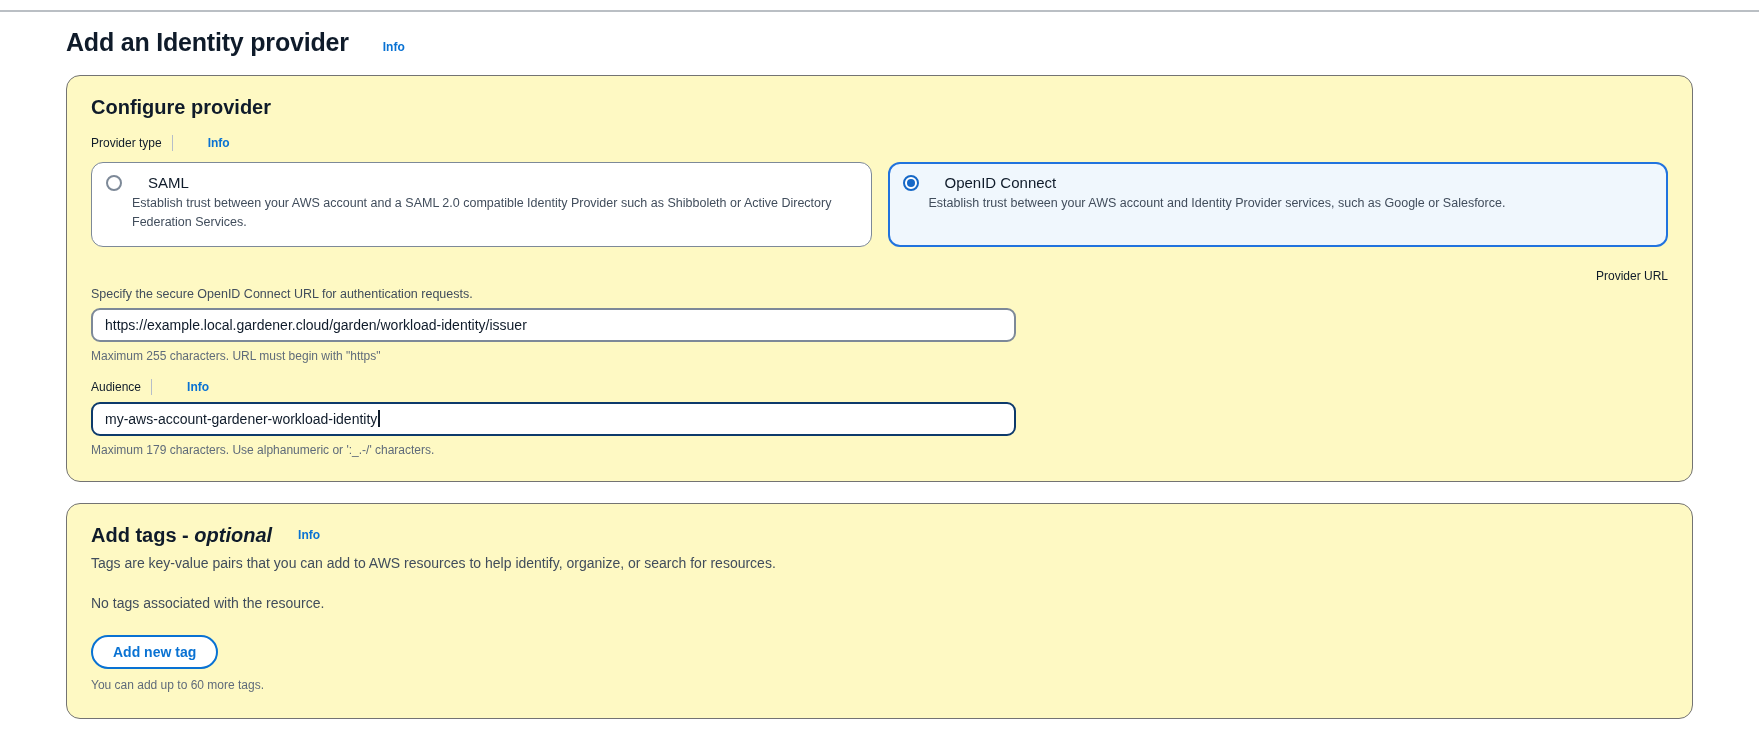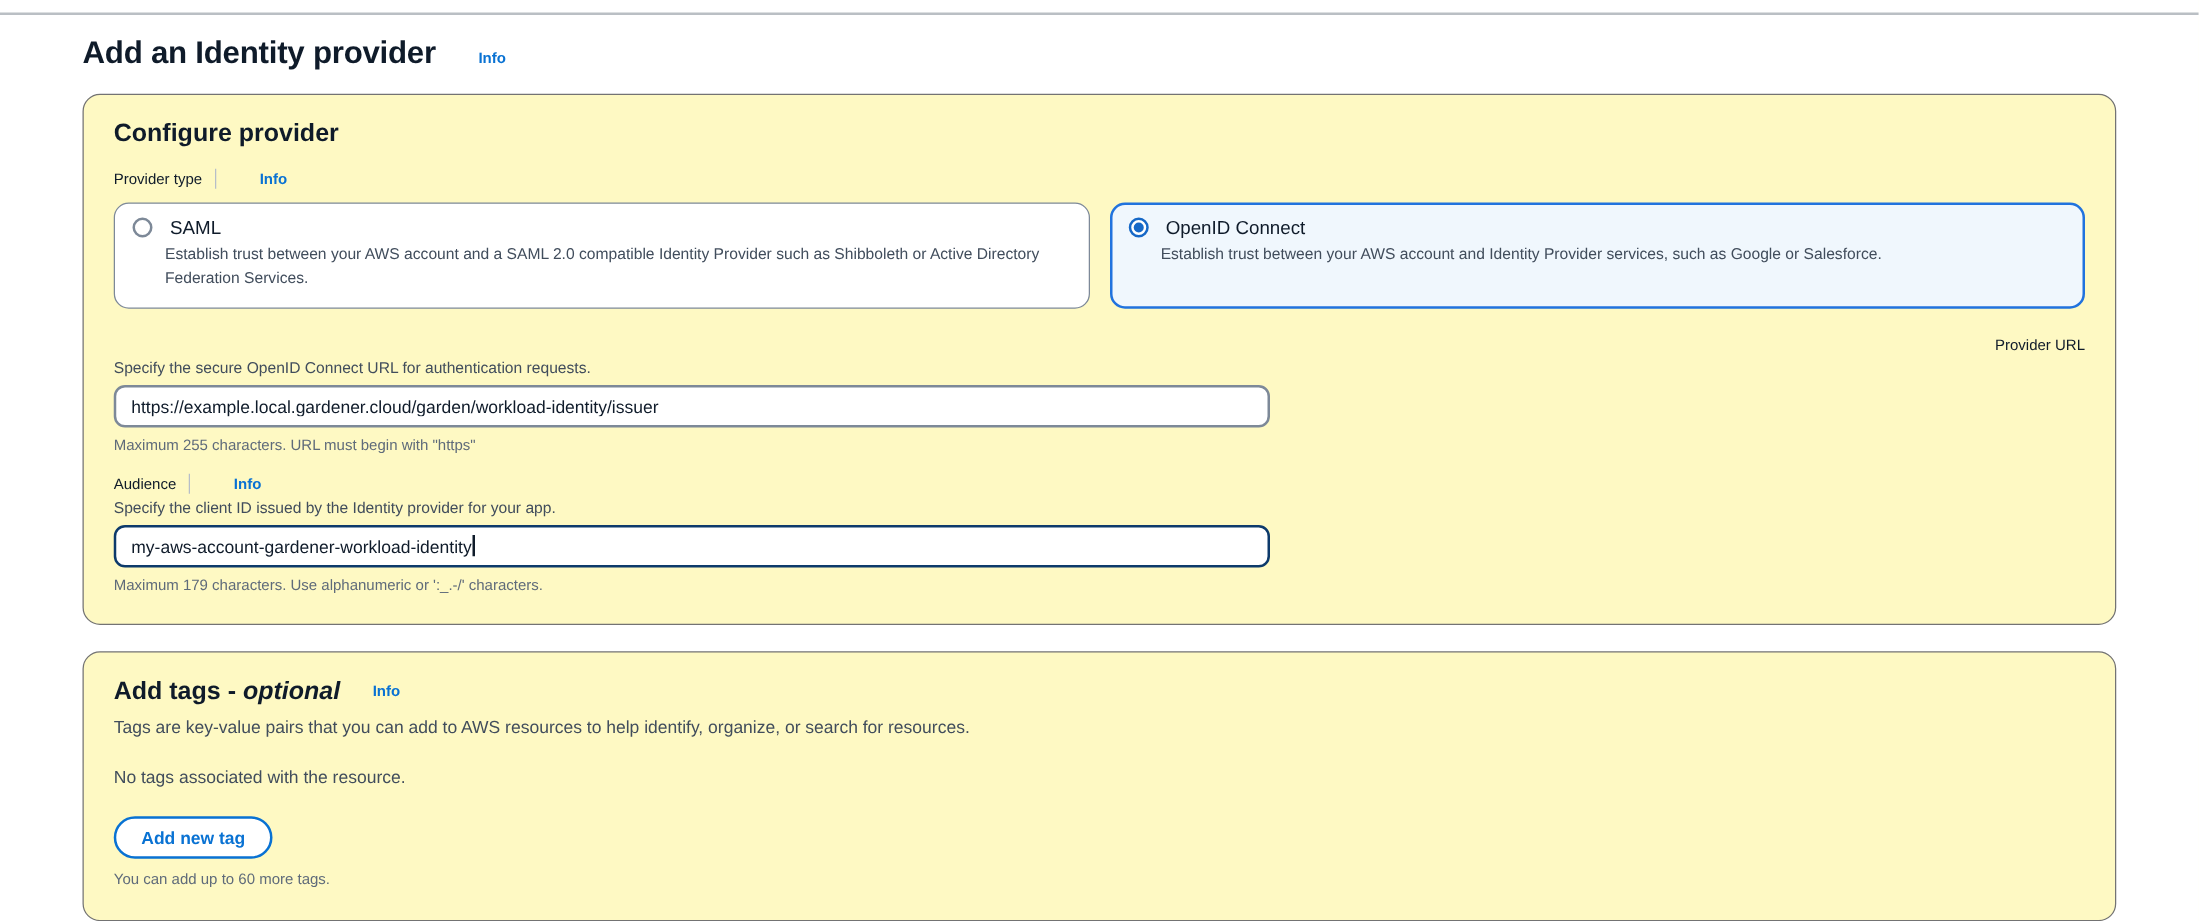--- a/index.html
+++ b/index.html
@@ -28,21 +28,21 @@
   .field-label { font-size: 12px; font-weight: normal; color: #0f1b2a; text-align: right; }
   .label-divider { width: 1px; height: 16px; background: #b6bec9; }
 
   
   .tiles { display: flex; gap: 16px; margin-top: 11px; }
   .tile {
     flex: 1 1 0; border: 1px solid #7d8998; border-radius: 12px; background: #fff;
     padding: 11px 14px 13px; cursor: pointer; min-height: 78px;
   }
   .tile.selected { border: 2px solid #2173de; background: #f0f7fd; padding: 10px 13px 12px; }
-  .tile-head { display: flex; align-items: flex-start; gap: 14px; }
+  .tile-head { display: flex; align-items: flex-end; gap: 26px; }
   .radio {
     width: 16px; height: 16px; border-radius: 50%;
     border: 2px solid #7d8998; background: #fff; flex: 0 0 auto; position: relative;
   }
   .tile.selected .radio { border-color: #1668c7; }
   .tile.selected .radio::after {
     content: ""; position: absolute; left: 50%; top: 50%; transform: translate(-50%,-50%);
     width: 8px; height: 8px; border-radius: 50%; background: #1668c7;
   }
   .tile-title { font-size: 15px; color: #0f1b2a; }
@@ -117,21 +117,20 @@
       <input class="text-input" type="text" value="https://example.local.gardener.cloud/garden/workload-identity/issuer" style="">
       <div class="constraint">Maximum 255 characters. URL must begin with "https"</div>
     </div>
 
     <div style="margin-top:16px;">
       <div class="field-label-row" style="margin-top:0;">
         <span class="field-label">Audience</span>
         <span class="label-divider"></span>
         <a class="info-link">Info</a>
       </div>
-      <div class="field-desc">Specify the client ID issued by the Identity provider for your app.</div>
       <div class="text-input focused">
         <span>my-aws-account-gardener-workload-identity</span>
         <span class="caret"></span>
       </div>
       <div class="constraint">Maximum 179 characters. Use alphanumeric or ':_.-/' characters.</div>
     </div>
   </section>
 
   <section class="card" style="margin-top:21px; padding-bottom:26px;">
     <div class="tags-heading-row">

